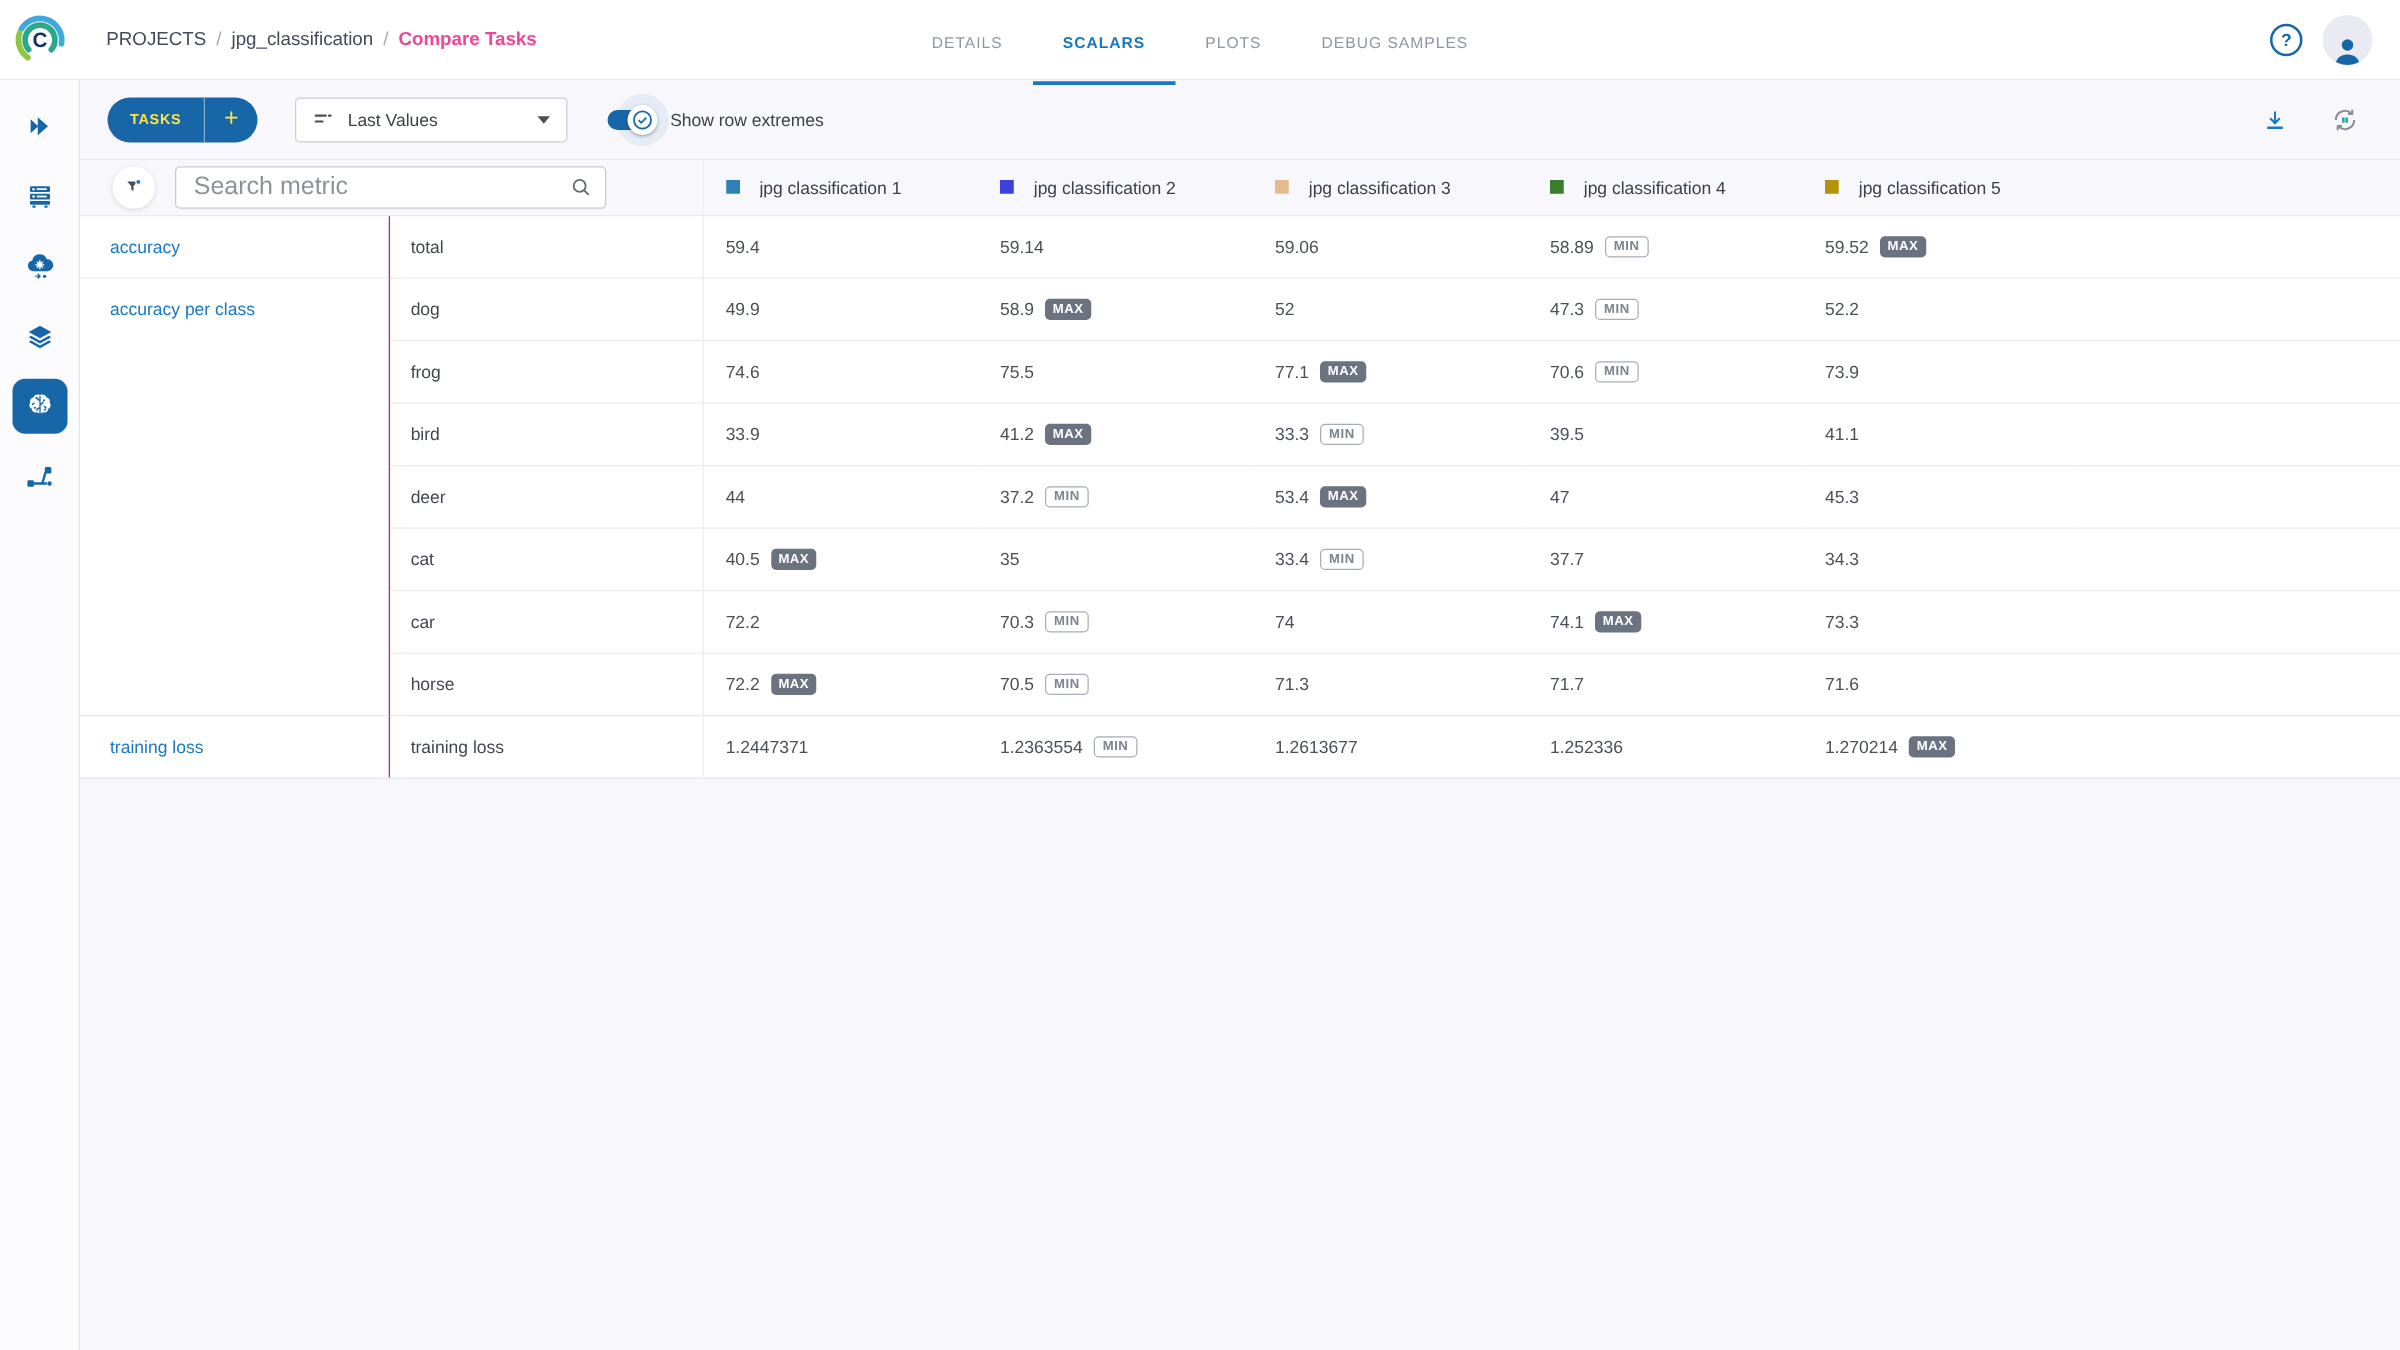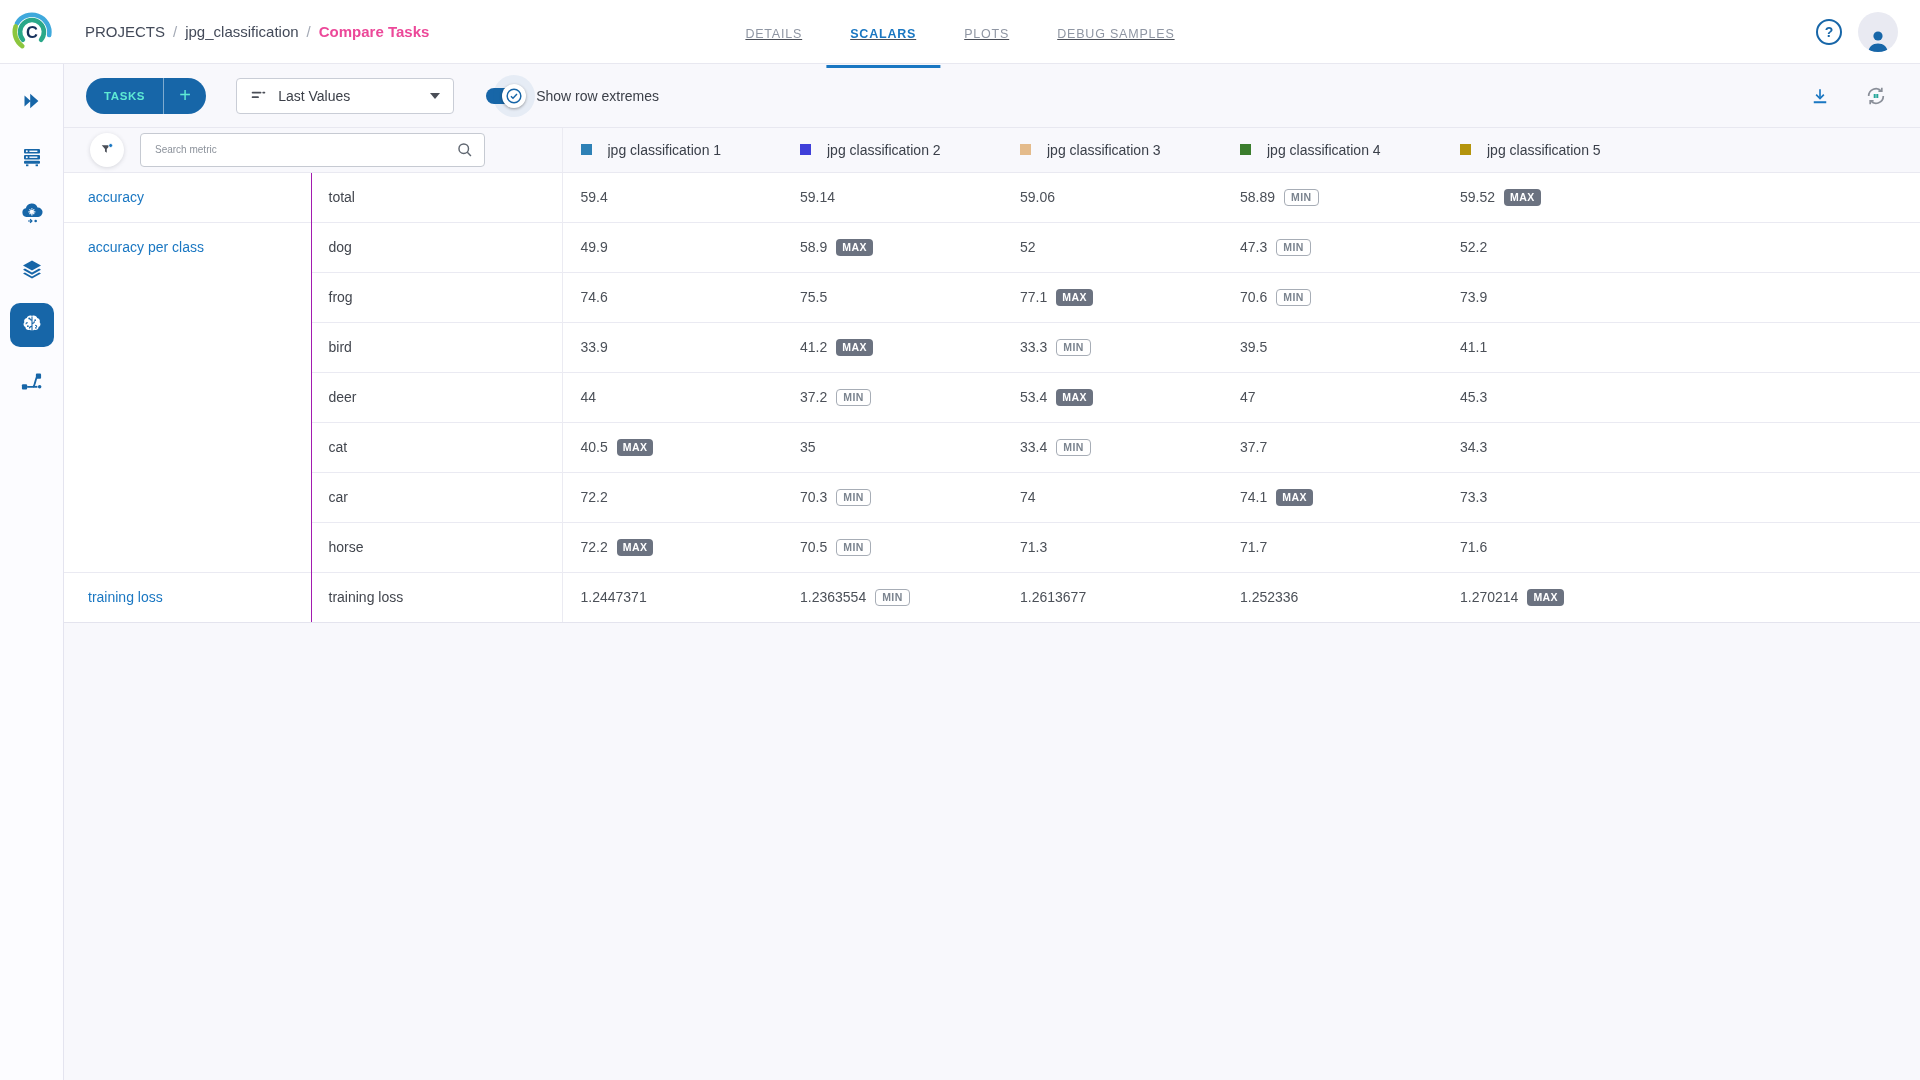--- a/index.html
+++ b/index.html
@@ -6,59 +6,59 @@
   html,body { width:1920px; height:1080px; overflow:hidden; }
   body { font-family:"Liberation Sans", sans-serif; background:#f8f8fc; color:#4a4e57; }
 
   
   .header { height:64px; background:#fff; border-bottom:1px solid #e8e8f0; display:flex; align-items:center; position:relative; }
   .logo { width:64px; height:64px; display:flex; align-items:center; justify-content:center; }
   .breadcrumb { margin-left:21px; font-size:15px; display:flex; align-items:center; gap:8px; white-space:nowrap; }
   .crumb { color:#434a59; cursor:pointer; }
   .crumb-sep { color:#a3a9b5; }
   .crumb.current { color:#ec4899; font-weight:bold; cursor:default; }
-  .tabs { position:absolute; left:50%; top:0; transform:translateX(-50%); height:68px; display:flex; align-items:stretch;text-decoration:underline; }
+  .tabs { position:absolute; left:50%; top:0; transform:translateX(-50%); height:68px; display:flex; align-items:stretch; }
   .tab { padding:0 24px; display:flex; align-items:center; font-size:12.5px; letter-spacing:.8px; color:#8f96a3; cursor:pointer; position:relative; }
   .tab.active { color:#1a77c2; font-weight:bold; }
   .tab.active::after { content:""; position:absolute; left:0; right:0; bottom:0; height:3px; background:#1a77c2; }
   .header-right { margin-left:auto; display:flex; align-items:center; gap:16px; padding-right:22px; }
   .help-btn { width:26px; height:26px; border:2px solid #1766a8; border-radius:50%; color:#1766a8; font-weight:bold; font-size:14px; display:flex; align-items:center; justify-content:center; cursor:pointer; background:#fff; }
   .avatar { width:40px; height:40px; border-radius:50%; background:#e9eaf2; display:flex; align-items:flex-end; justify-content:center; overflow:hidden; cursor:pointer; }
 
   
   .page-body { display:flex; height:1016px; }
   .sidebar { width:64px; background:#fcfcff; border-right:1px solid #e4e4ef; display:flex; flex-direction:column; align-items:center; padding-top:15px; gap:12px; }
   .side-item { width:44px; height:44px; border-radius:10px; display:flex; align-items:center; justify-content:center; cursor:pointer; }
   .side-item.active { background:#1766a8; }
   .main { flex:1; display:flex; flex-direction:column; min-width:0; }
 
   
   .toolbar { height:64px; display:flex; align-items:center; padding:0 30px 0 22px; border-bottom:1px solid #e8e8f0; }
-  .btn-tasks { display:flex; align-items:stretch; height:36px; border-radius:18px; overflow:hidden; background:#1766a8; color:#5eead4; cursor:pointer; }
+  .btn-tasks { display:flex; align-items:stretch; height:36px; border-radius:18px; overflow:hidden; background:#1766a8; color:#fde047; cursor:pointer; }
   .btn-tasks .seg-label { display:flex; align-items:center; padding:0 18px; font-size:11.5px; font-weight:bold; letter-spacing:.6px; }
   .btn-tasks .seg-div { width:1px; background:rgba(255,255,255,.45); margin:0; }
   .btn-tasks .seg-plus { width:42px; display:flex; align-items:center; justify-content:center; font-size:20px; font-weight:normal; }
   .dropdown { margin-left:30px; width:218px; height:36px; background:#fff; border:1px solid #c9cdd6; border-radius:4px; display:flex; align-items:center; gap:11px; padding:0 13px; font-size:14px; color:#3c4049; cursor:pointer; }
   .caret { margin-left:auto; width:0; height:0; border-left:5px solid transparent; border-right:5px solid transparent; border-top:6px solid #4a4e57; }
   .toggle-wrap { margin-left:32px; display:flex; align-items:center; gap:13px; }
   .switch { width:37px; height:16px; border-radius:8px; background:#1766a8; position:relative; cursor:pointer; }
   .switch .knob { position:absolute; right:-3px; top:-4px; width:24px; height:24px; border-radius:50%; background:#fff; box-shadow:0 1px 3px rgba(0,0,0,.35), 0 0 0 9px rgba(23,102,168,.08); display:flex; align-items:center; justify-content:center; }
   .toggle-label { font-size:14px; color:#3c4049; }
   .toolbar-right { margin-left:auto; display:flex; align-items:center; gap:28px; }
   .icon-btn { width:28px; height:28px; display:flex; align-items:center; justify-content:center; cursor:pointer; }
 
   
   .table-wrap { width:100%; }
   table { width:100%; border-collapse:collapse; table-layout:fixed; font-size:14px; }
   thead th { height:44px; font-weight:normal; text-align:left; border-bottom:1px solid #e9e9f1; }
   .th-search { vertical-align:middle; }
   .search-zone { display:flex; align-items:center; gap:16px; padding-left:26px; }
   .filter-btn { width:34px; height:34px; border-radius:50%; background:#fff; box-shadow:0 1px 4px rgba(60,64,80,.18); display:flex; align-items:center; justify-content:center; cursor:pointer; flex:0 0 auto; }
   .search-box { width:345px; height:34px; background:#fff; border:1px solid #c6cad2; border-radius:4px; display:flex; align-items:center; padding:0 10px 0 14px; }
-  .search-box input { flex:1; border:none; outline:none; font-size:10px; color:#3c4049; font-family:"Liberation Sans",sans-serif; background:transparent; }
+  .search-box input { flex:1; border:none; outline:none; font-size:20px; color:#3c4049; font-family:"Liberation Sans",sans-serif; background:transparent; }
   .search-box input::placeholder { color:#8c929b; }
   .exp-th { padding-left:18px; color:#3b404a; }
   .exp-th.first { border-left:1px solid #ebebf2; }
   .exp-th-inner { display:flex; align-items:center; gap:16px; }
   .color-square { width:11px; height:11px; flex:0 0 auto; display:inline-block; }
   .exp-name { cursor:pointer; white-space:nowrap; overflow:hidden; text-overflow:ellipsis; }
   tbody td { height:50px; background:#fff; border-top:1px solid #eaeaf2; padding:0; }
   tbody tr:first-child td { border-top:none; }
   tbody tr:last-child td { border-bottom:1px solid #e4e4ee; }
   td.metric-cell { vertical-align:top; padding:16px 0 0 24px; }

